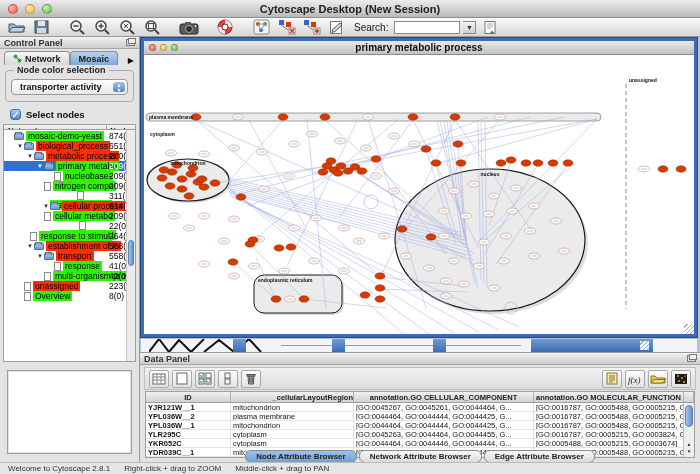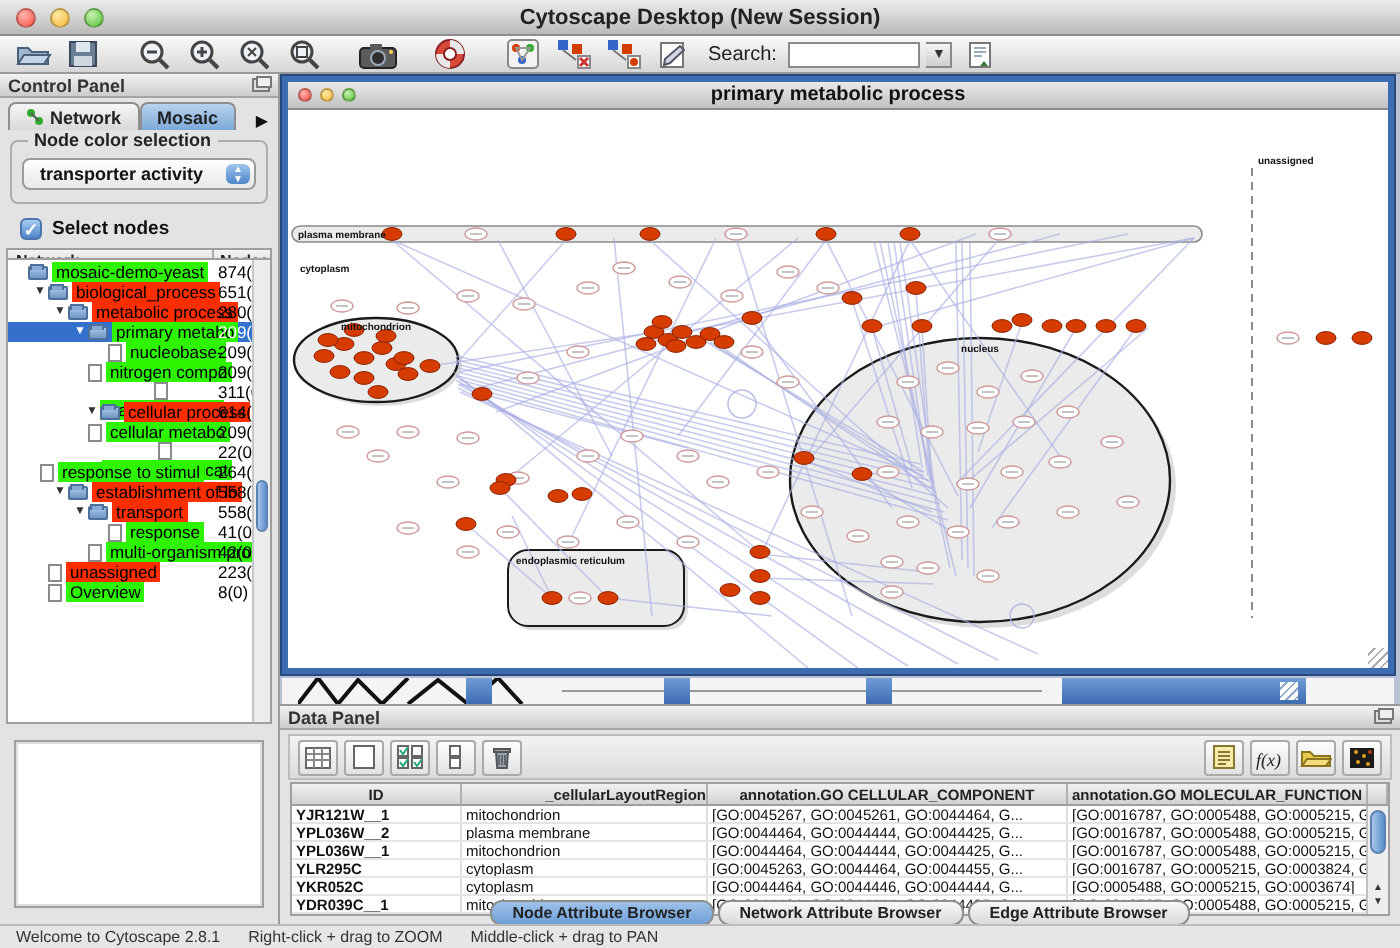--- a/index.html
+++ b/index.html
@@ -339,21 +339,21 @@
               <span class="ticon file"></span>
               <span class="tlabel green">cellular metabo</span>
               <span class="tcount">209(0)</span>
             </div>
             <div class="trow" style="padding-left: 37px; flex-direction: column;">
               <span class="tri"></span>
               <span class="ticon file"></span>
               <span class="tlabel green">cell communicat</span>
               <span class="tcount">22(0)</span>
             </div>
-            <div class="trow" style="padding-left: 8px;">
+            <div class="trow" style="padding-left: 18px;">
               <span class="tri"></span>
               <span class="ticon file"></span>
               <span class="tlabel green">response to stimul</span>
               <span class="tcount">264(0)</span>
             </div>
             <div class="trow" style="padding-left: 22px;">
               <span class="tri">▼</span>
               <span class="ticon folder"></span>
               <span class="tlabel red">establishment of lo</span>
               <span class="tcount">558(0)</span>

